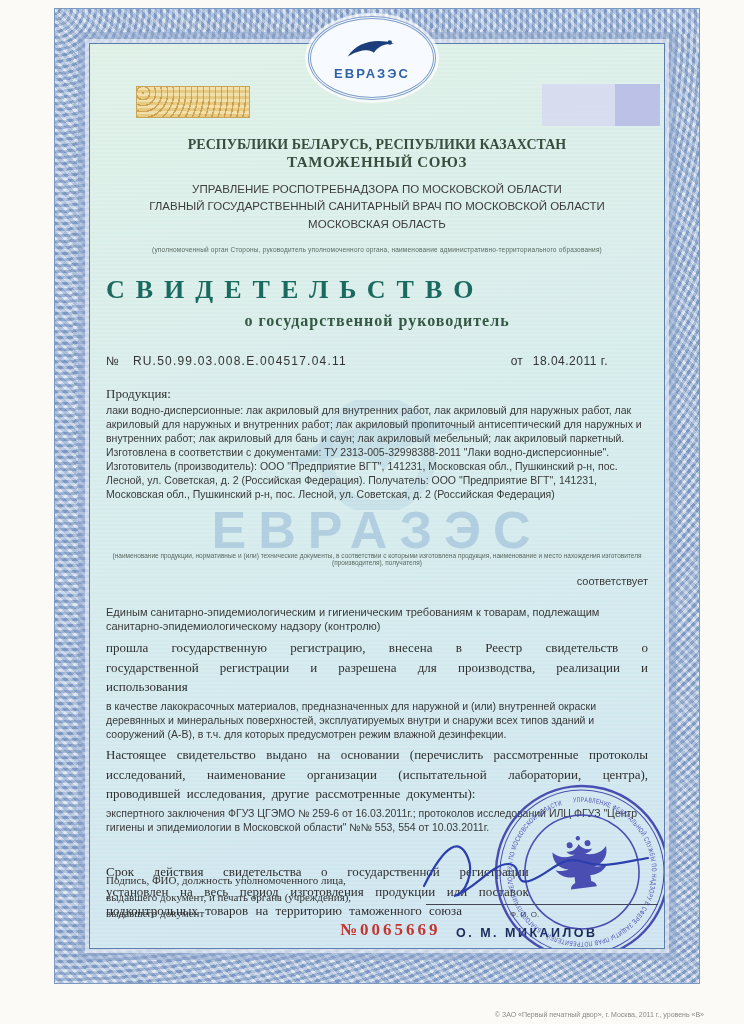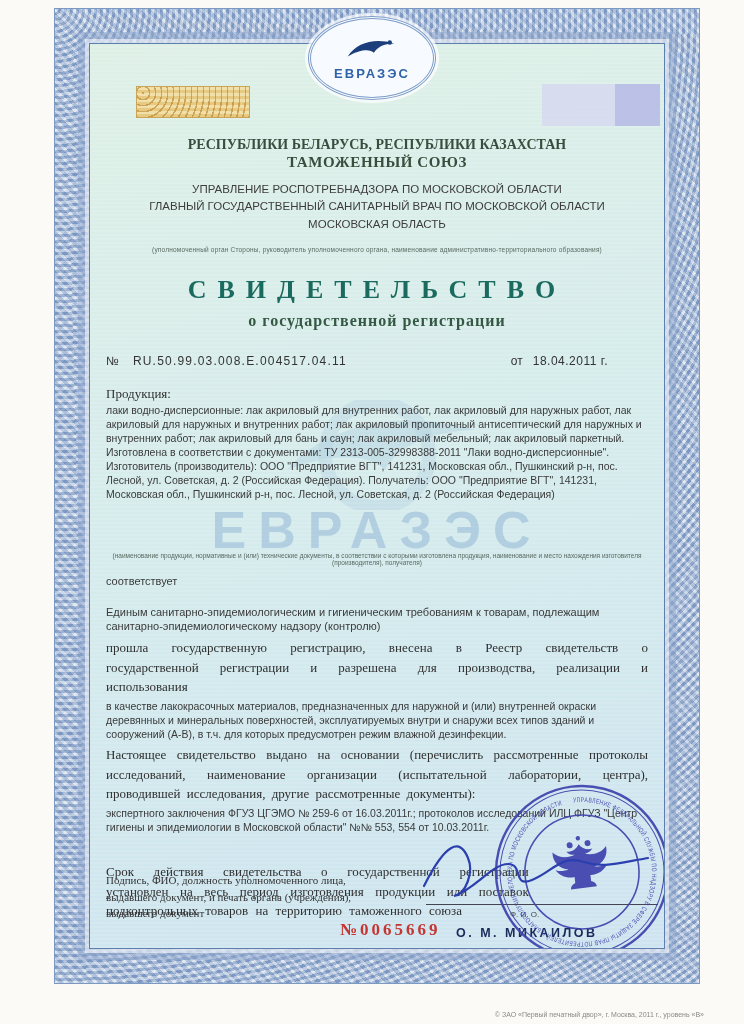--- a/index.html
+++ b/index.html
@@ -60,36 +60,36 @@
   .content{position:relative;z-index:2;padding:0 16px;box-sizing:border-box;}
   .hdr{margin-top:92px;text-align:center;}
   .hdr-serif{font-family:"Liberation Serif",serif;font-weight:bold;color:#394d3f;}
   .h1{font-size:15px;letter-spacing:.6px;margin-bottom:4px;}
   .h2,.h3{font-size:14px;line-height:1.3;}
   .hdr-sans{font-size:11.5px;color:#3d3d3d;line-height:1.5;}
   .hdr-gap{height:6px;}
   .tiny-caption{font-size:6.5px;color:#5a6a62;text-align:center;margin-top:13px;letter-spacing:.2px;}
 
   .title{
-    text-align:center;margin-top:22px;font-family:"Liberation Serif",serif;font-weight:bold;
+    text-align:left;margin-top:22px;font-family:"Liberation Serif",serif;font-weight:bold;
     font-size:26px;letter-spacing:11px;color:#1b6a5f;
   }
   .subtitle{text-align:center;margin-top:7px;font-family:"Liberation Serif",serif;font-weight:bold;font-size:16px;color:#355844;letter-spacing:1px;}
 
   .numrow{display:flex;align-items:baseline;margin-top:24px;font-size:12px;color:#333;}
   .numrow .no{margin-right:14px;}
   .numrow .num{letter-spacing:1.2px;}
   .numrow .ot{margin-left:auto;margin-right:10px;}
   .numrow .date{margin-right:40px;letter-spacing:.5px;}
 
   .prod-label{font-family:"Liberation Serif",serif;font-size:13px;color:#333;margin-top:18px;}
   .prod-text{font-size:10.5px;line-height:1.33;color:#3a3a3a;margin-top:2px;text-align:left;}
   .prod-caption{font-size:6.5px;color:#5a6a62;text-align:center;margin-top:50px;}
 
-  .correspond{font-size:11px;color:#3a3a3a;margin-top:9px;}
+  .correspond{font-size:11px;color:#3a3a3a;margin-top:9px;text-align:right;}
   .require{font-size:11px;color:#3a3a3a;line-height:1.35;margin-top:18px;}
 
   .serif-par{font-family:"Liberation Serif",serif;font-size:13px;color:#2f2f2f;line-height:1.5;text-align:justify;word-spacing:6px;margin-top:4px;}
   .sans-par{font-size:10.5px;color:#3a3a3a;line-height:1.35;margin-top:2px;}
   .validity{margin-top:28px;width:78%;word-spacing:4px;}
 
   
   .sign-label{position:absolute;left:16px;top:828px;width:252px;font-family:"Liberation Serif",serif;font-size:11px;line-height:1.5;color:#333;z-index:2;}
   .serial{position:absolute;left:250px;top:876px;font-family:"Liberation Serif",serif;font-weight:bold;font-size:17px;letter-spacing:3px;color:#c53531;z-index:2;}
   .sig-line{position:absolute;left:336px;top:860px;width:232px;border-top:1px solid #445;z-index:2;}
@@ -124,21 +124,21 @@
           <div class="hdr-serif h2">РЕСПУБЛИКИ БЕЛАРУСЬ, РЕСПУБЛИКИ КАЗАХСТАН</div>
           <div class="hdr-serif h1">ТАМОЖЕННЫЙ СОЮЗ</div>
           <div class="hdr-gap"></div>
           <div class="hdr-sans">УПРАВЛЕНИЕ РОСПОТРЕБНАДЗОРА ПО МОСКОВСКОЙ ОБЛАСТИ</div>
           <div class="hdr-sans">ГЛАВНЫЙ ГОСУДАРСТВЕННЫЙ САНИТАРНЫЙ ВРАЧ ПО МОСКОВСКОЙ ОБЛАСТИ</div>
           <div class="hdr-sans">МОСКОВСКАЯ ОБЛАСТЬ</div>
           <div class="tiny-caption">(уполномоченный орган Стороны, руководитель уполномоченного органа, наименование административно-территориального образования)</div>
         </div>
 
         <div class="title">СВИДЕТЕЛЬСТВО</div>
-        <div class="subtitle">о государственной регистрации</div>
+        <div class="subtitle">о государственной руководитель</div>
 
         <div class="numrow">
           <span class="no">№</span>
           <span class="num">RU.50.99.03.008.Е.004517.04.11</span>
           <span class="ot">от</span>
           <span class="date">18.04.2011 г.</span>
         </div>
 
         <div class="prod-label">Продукция:</div>
         <div class="prod-text">лаки водно-дисперсионные: лак акриловый для внутренних работ, лак акриловый для наружных работ, лак акриловый для наружных и внутренних работ; лак акриловый пропиточный антисептический для наружных и внутренних работ; лак акриловый для бань и саун; лак акриловый мебельный; лак акриловый паркетный. Изготовлена в соответствии с документами: ТУ 2313-005-32998388-2011 "Лаки водно-дисперсионные". Изготовитель (производитель): ООО "Предприятие ВГТ", 141231, Московская обл., Пушкинский р-н, пос. Лесной, ул. Советская, д. 2 (Российская Федерация). Получатель: ООО "Предприятие ВГТ", 141231, Московская обл., Пушкинский р-н, пос. Лесной, ул. Советская, д. 2 (Российская Федерация)</div>

